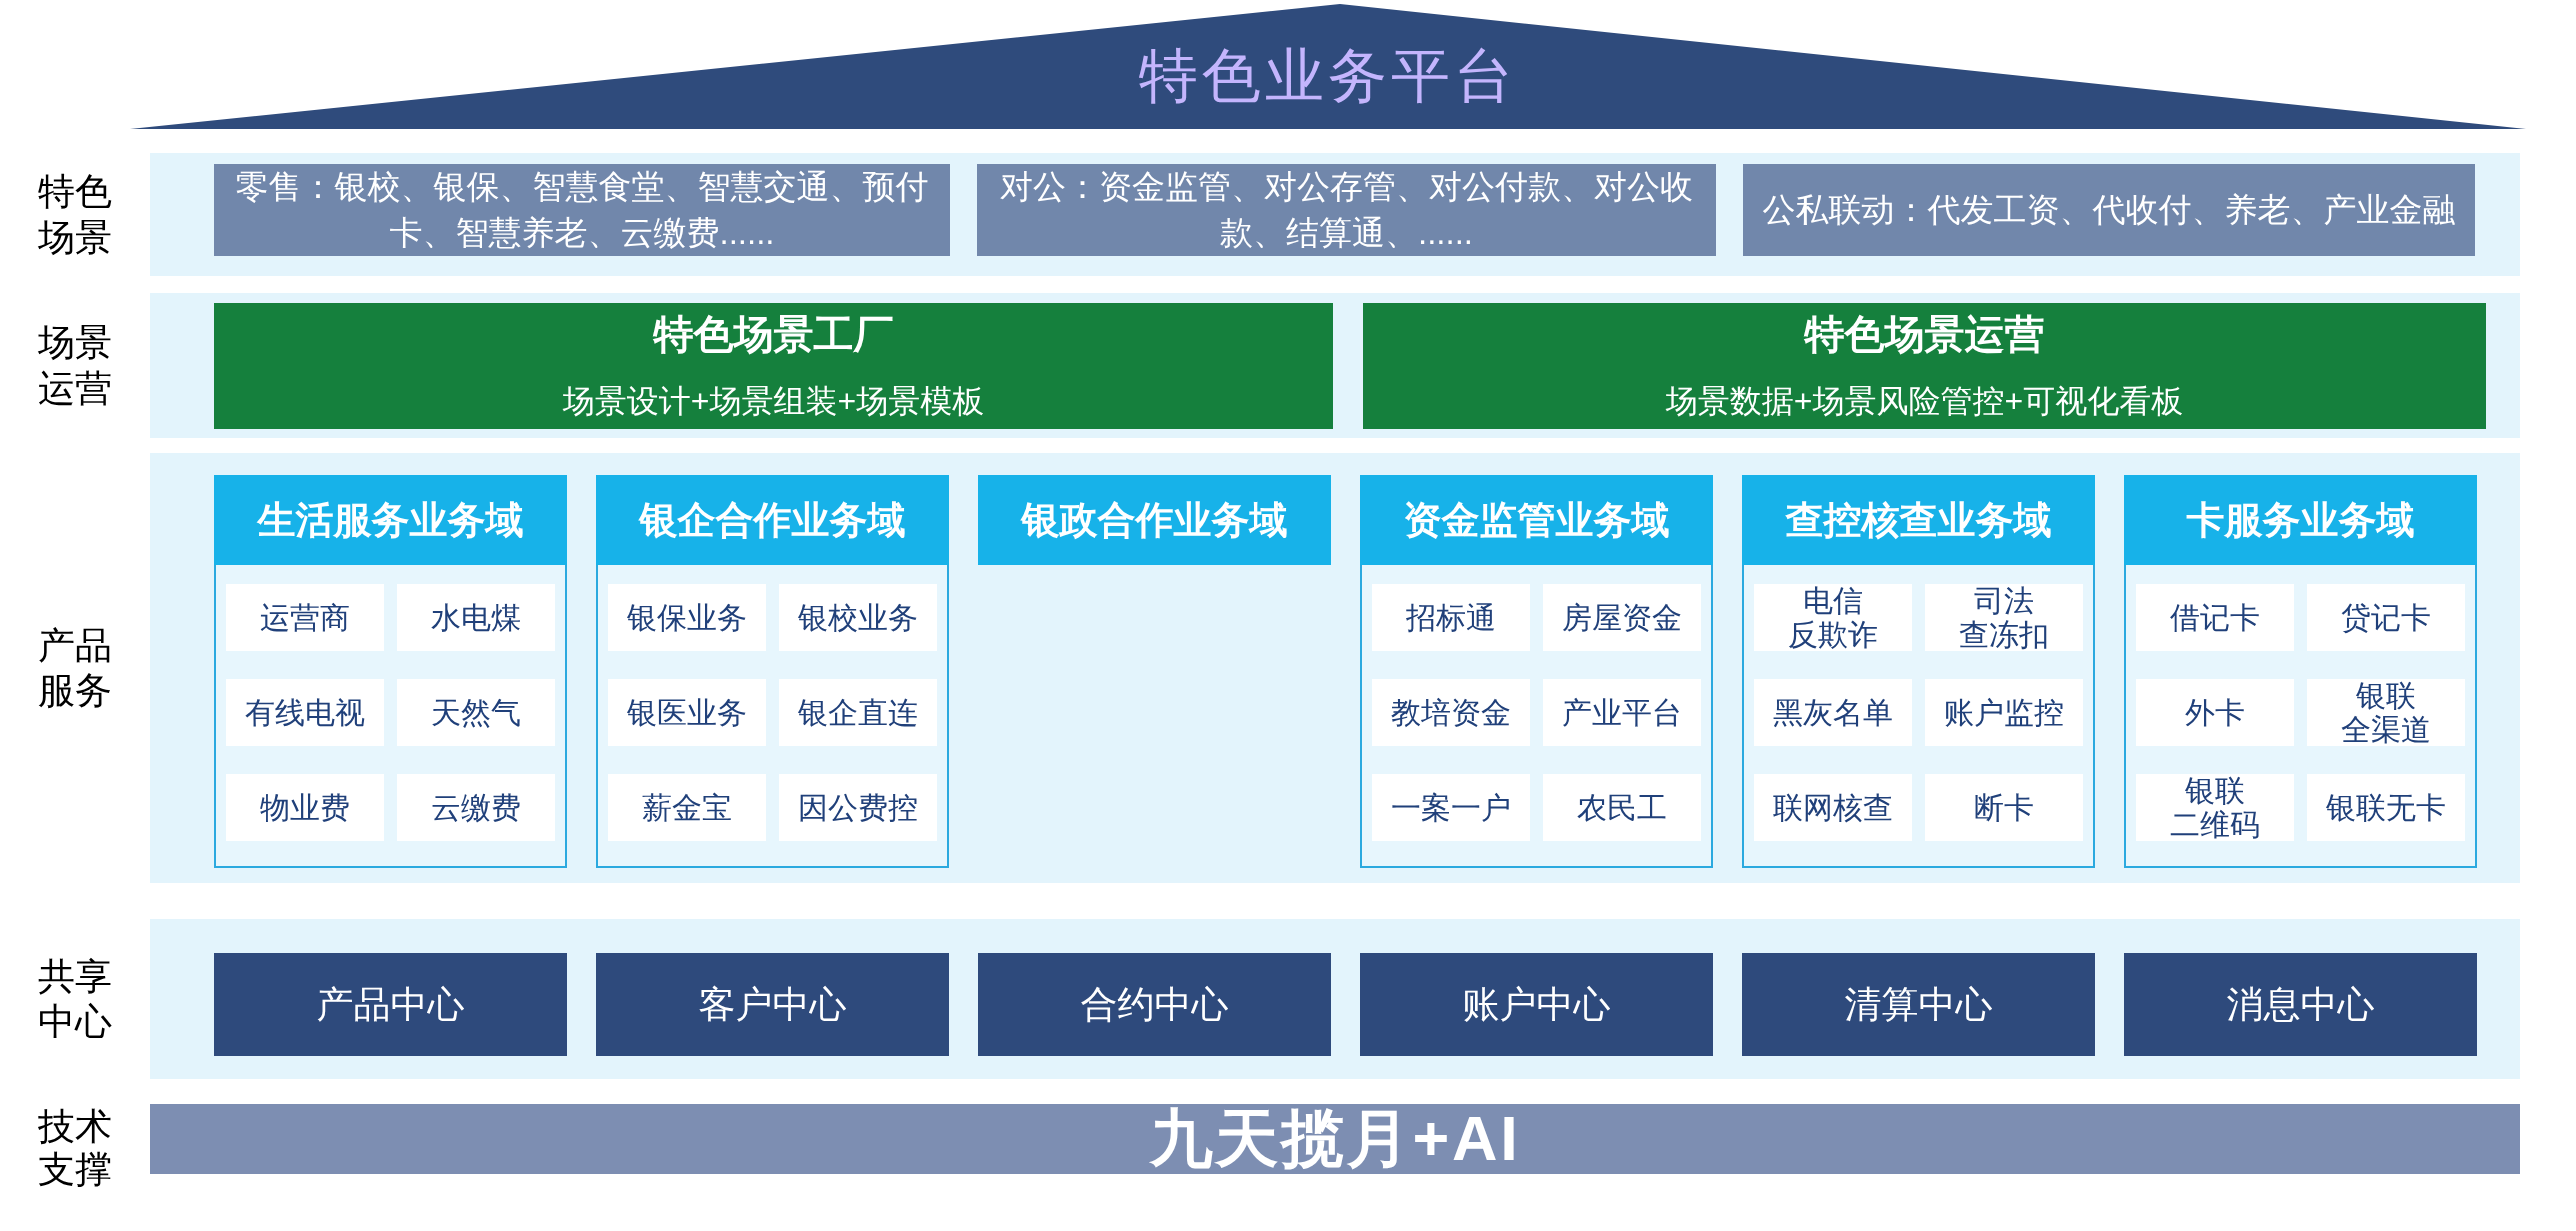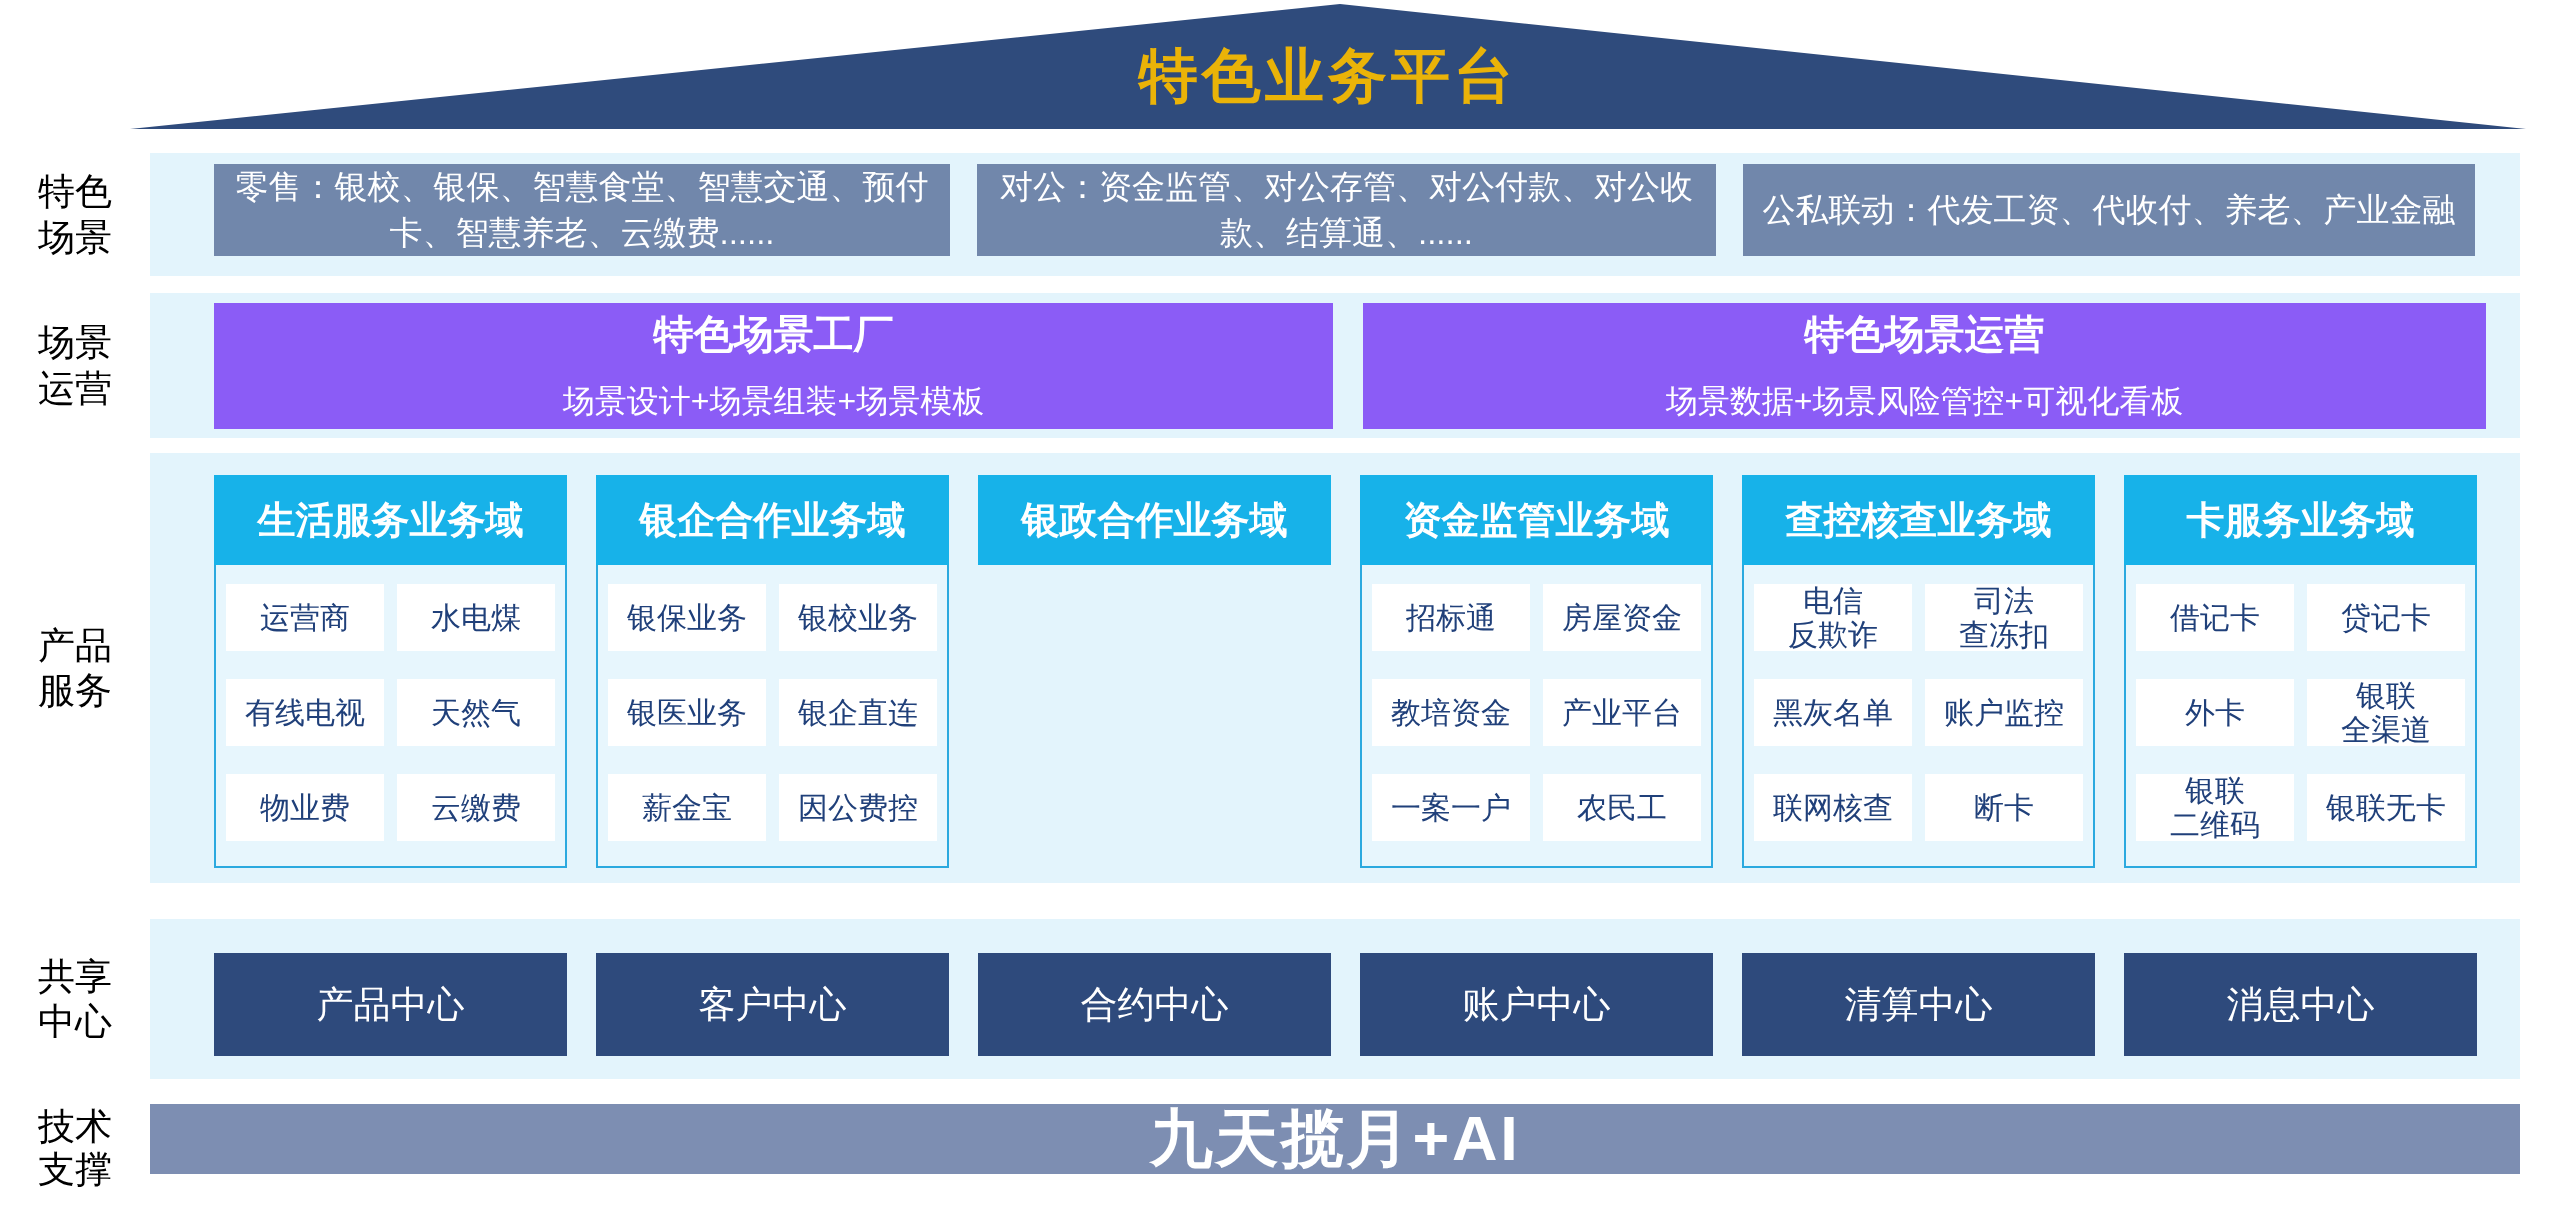--- a/index.html
+++ b/index.html
@@ -4,21 +4,21 @@
 <style>
   html,body{margin:0;padding:0;background:#ffffff;}
   body{width:2576px;height:1232px;position:relative;overflow:hidden;
        font-family:"Liberation Sans","DejaVu Sans",sans-serif;}
 
   
   .roof{position:absolute;left:130px;top:4.1px;width:2396px;height:125px;
         background:#2F4B7C;clip-path:polygon(0 100%,50.5% 0,100% 100%);
         display:flex;align-items:center;justify-content:center;
         padding-top:20.5px;box-sizing:border-box;}
-  .roof-title{color:#eab308;font-size:59px;font-weight:bold;letter-spacing:4.1px;}
+  .roof-title{color:#c4b5fd;font-size:59px;font-weight:normal;letter-spacing:4.1px;}
 
   
   .side-label{position:absolute;left:0;width:150px;display:flex;flex-direction:column;
         justify-content:center;color:#000000;
         font-size:37px;line-height:1.22;text-align:center;}
   .sl-1{top:153px;height:123px;}
   .sl-2{top:293px;height:145px;}
   .sl-3{top:453px;height:430px;}
   .sl-4{top:919px;height:160px;}
   .sl-5{top:1104px;height:90px;line-height:1.15;}
@@ -31,21 +31,21 @@
   .band-scenes{top:153px;height:123px;padding:11px 0 8px 64px;gap:27px;}
   .scene-box{height:92px;background:#7187AB;color:#ffffff;font-size:33px;
         display:flex;align-items:center;justify-content:center;text-align:center;
         line-height:1.4;box-sizing:border-box;padding:0 13.7px;}
   .scene-1{width:736px;}
   .scene-2{width:739px;}
   .scene-3{width:732px;}
 
   
   .band-ops{top:293px;height:145px;padding:9.6px 0 0 64px;gap:30px;}
-  .ops-box{height:126px;background:#8b5cf6;color:#ffffff;display:flex;
+  .ops-box{height:126px;background:#15803d;color:#ffffff;display:flex;
         flex-direction:column;align-items:center;justify-content:center;gap:18px;}
   .ops-1{width:1119px;}
   .ops-2{width:1123px;}
   .ops-title{font-size:40px;font-weight:bold;}
   .ops-sub{font-size:32px;}
 
   
   .band-products{top:453px;height:430px;padding:22px 0 0 64px;gap:29px;}
   .card{width:353px;height:393px;display:flex;flex-direction:column;box-sizing:border-box;border-radius:16px;}
   .card-header{height:90px;flex:none;background:#17B2E9;color:#ffffff;

